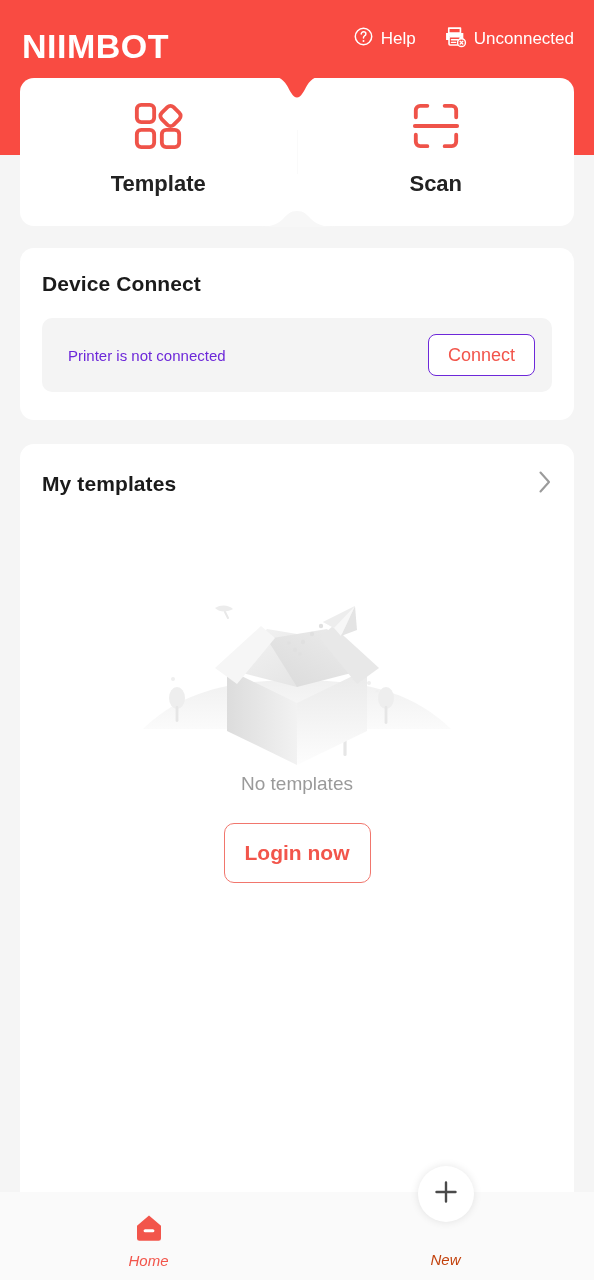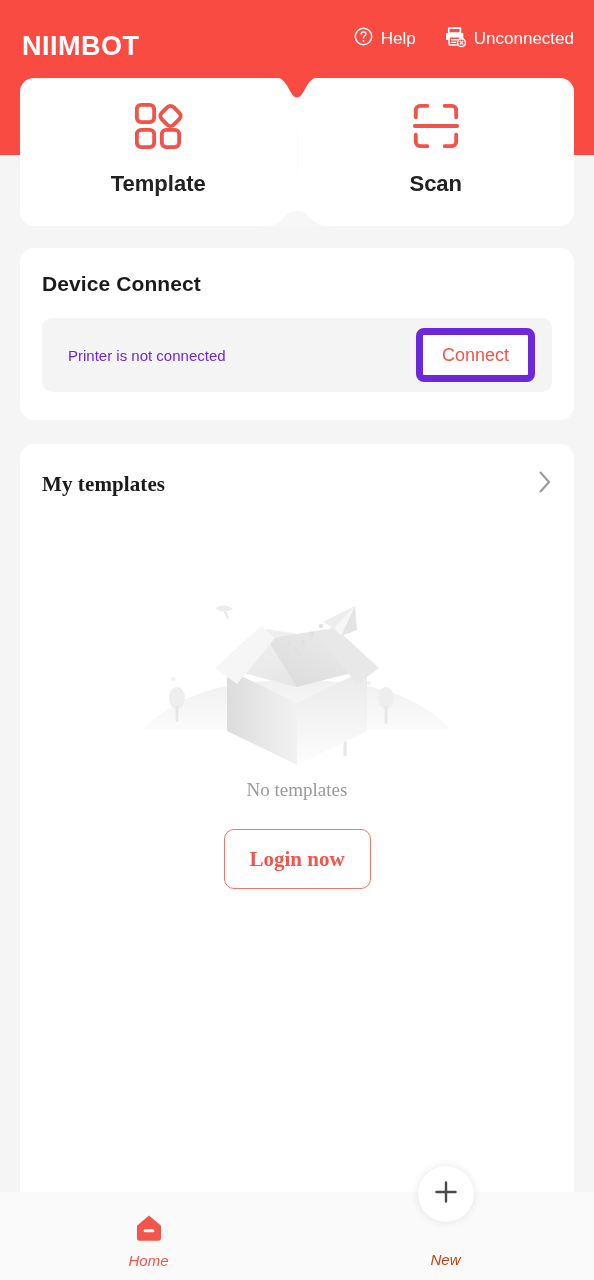--- a/index.html
+++ b/index.html
@@ -30,21 +30,21 @@
     position: absolute;
     top: 0; left: 0;
     width: 594px;
     height: 78px;
     display: flex;
     align-items: center;
     padding: 0 20px 0 22px;
   }
 
   .brand {
-    font-size: 27px;
+    font-size: 34px;
     font-weight: bold;
     color: #ffffff;
     letter-spacing: 0.5px;
     line-height: 1;
     margin-top: 14px;
   }
 
   .header-right {
     margin-left: auto;
     display: flex;
@@ -150,38 +150,37 @@
     padding: 0 17px 0 26px;
   }
 
   .device-status {
     font-size: 15px;
     color: #6d28d9;
   }
 
   .connect-btn {
     margin-left: auto;
-    border: 7px solid #6d28d9;
+    border: 1px solid #6d28d9;
     color: #f2554b;
     background: #ffffff;
     border-radius: 8px;
     font-size: 18px;
     font-family: inherit;
     padding: 11px 19px;
     cursor: pointer;
     line-height: 1;
   }
 
   
   .templates-card {
     top: 444px;
     height: 748px;
     border-radius: 14px 14px 0 0;
     padding: 26px 22px 0 22px;
-    font-family: Liberation Serif, serif;
   }
 
   .templates-head {
     display: flex;
     align-items: center;
   }
 
   .chevron-right {
     margin-left: auto;
     display: block;
@@ -193,21 +192,21 @@
     left: 0;
     width: 554px;
     display: flex;
     flex-direction: column;
     align-items: center;
   }
 
   .empty-illustration { display: block; }
 
   .empty-text {
-    margin-top: 6px;
+    margin-top: 0;
     font-size: 19px;
     color: #9a9a9a;
   }
 
   .login-btn {
     margin-top: 28px;
     border: 1px solid #f1766d;
     background: #ffffff;
     color: #f2554b;
     font-size: 21px;

